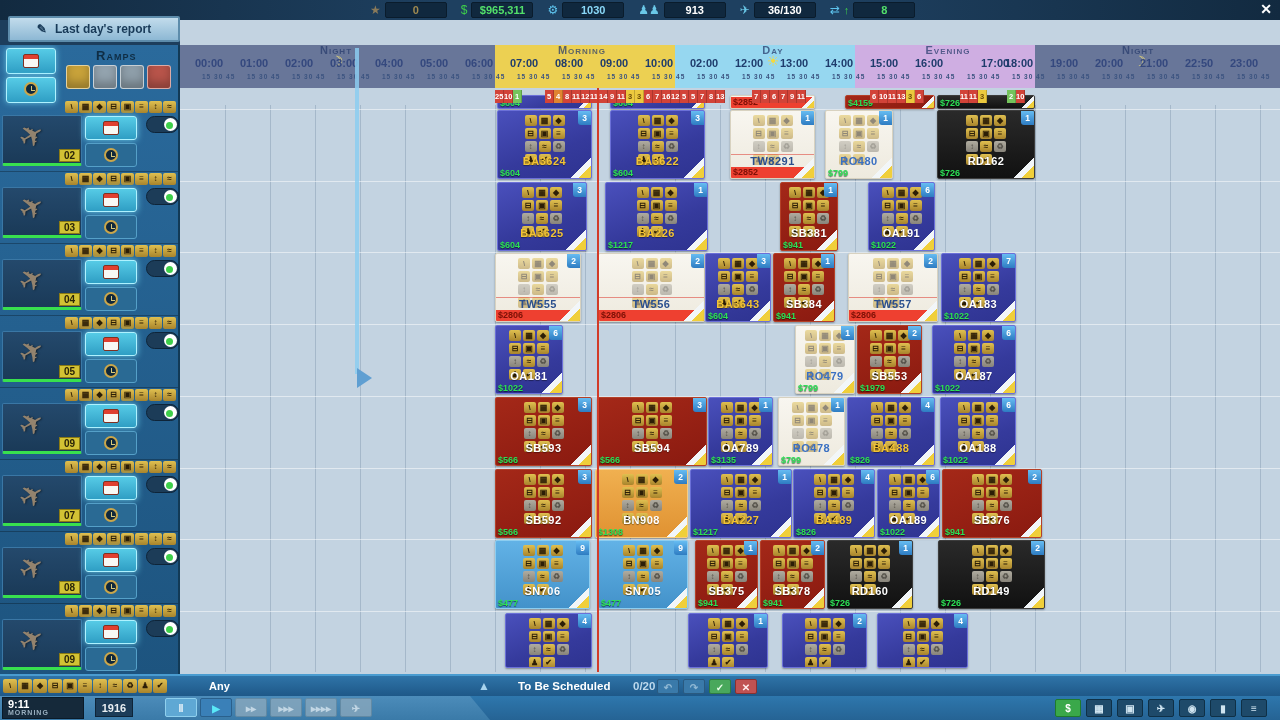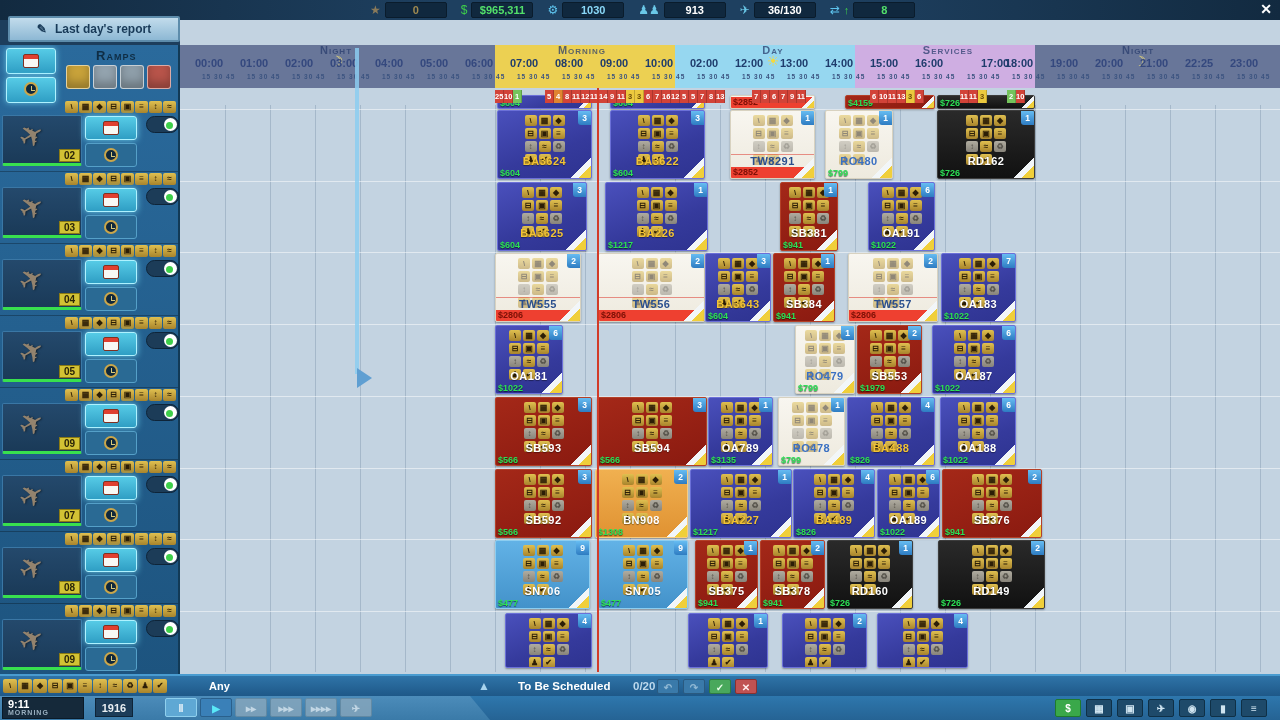--- a/index.html
+++ b/index.html
@@ -196,21 +196,21 @@
   <div id="timeline">
       <div class="tl-section th-night" style="left: 180px; width: 315px;"></div>
       <div class="tl-label" style="left: 336px;">Night</div>
       <div class="tl-icon" style="left: 337px; color: rgb(232, 216, 122);">☽</div>
       <div class="tl-section th-morning" style="left: 495px; width: 180px;"></div>
       <div class="tl-label" style="left: 582px;">Morning</div>
       <div class="tl-section th-day" style="left: 675px; width: 180px;"></div>
       <div class="tl-label" style="left: 773px;">Day</div>
       <div class="tl-icon" style="left: 773px; color: rgb(245, 217, 60);">☀</div>
       <div class="tl-section th-evening" style="left: 855px; width: 180px;"></div>
-      <div class="tl-label" style="left: 948px;">Services</div>
+      <div class="tl-label" style="left: 948px;">Evening</div>
       <div class="tl-section th-night" style="left: 1035px; width: 245px;"></div>
       <div class="tl-label" style="left: 1138px;">Night</div>
       <div class="tl-icon" style="left: 1140px; color: rgb(232, 216, 122);">☽</div>
       <div class="hour-label hl-night" style="left: 195px;">00:00</div>
       <div class="subtick" style="left: 202px;">15 30 45</div>
       <div class="hour-label hl-night" style="left: 240px;">01:00</div>
       <div class="subtick" style="left: 247px;">15 30 45</div>
       <div class="hour-label hl-night" style="left: 285px;">02:00</div>
       <div class="subtick" style="left: 292px;">15 30 45</div>
       <div class="hour-label hl-night" style="left: 330px;">03:00</div>
@@ -244,21 +244,21 @@
       <div class="hour-label hl-day" style="left: 960px; margin-left: 21px;">17:00</div>
       <div class="subtick" style="left: 967px;">15 30 45</div>
       <div class="hour-label hl-day" style="left: 1005px;">18:00</div>
       <div class="subtick" style="left: 1012px;">15 30 45</div>
       <div class="hour-label hl-night" style="left: 1050px;">19:00</div>
       <div class="subtick" style="left: 1057px;">15 30 45</div>
       <div class="hour-label hl-night" style="left: 1095px;">20:00</div>
       <div class="subtick" style="left: 1102px;">15 30 45</div>
       <div class="hour-label hl-night" style="left: 1140px;">21:00</div>
       <div class="subtick" style="left: 1147px;">15 30 45</div>
-      <div class="hour-label hl-night" style="left: 1185px;">22:25</div>
+      <div class="hour-label hl-night" style="left: 1185px;">22:50</div>
       <div class="subtick" style="left: 1192px;">15 30 45</div>
       <div class="hour-label hl-night" style="left: 1230px;">23:00</div>
       <div class="subtick" style="left: 1237px;">15 30 45</div>
       <div class="cnt-group" style="left: 495px;">
         <div class="cnt c-red">25</div>
         <div class="cnt c-red">10</div>
         <div class="cnt c-green">1</div>
       </div>
       <div class="cnt-group" style="left: 545px;">
         <div class="cnt c-red">5</div>

